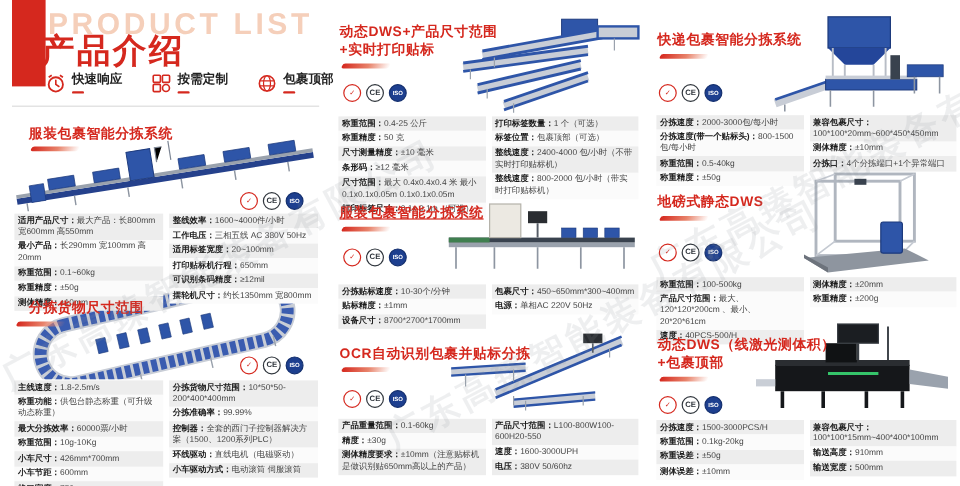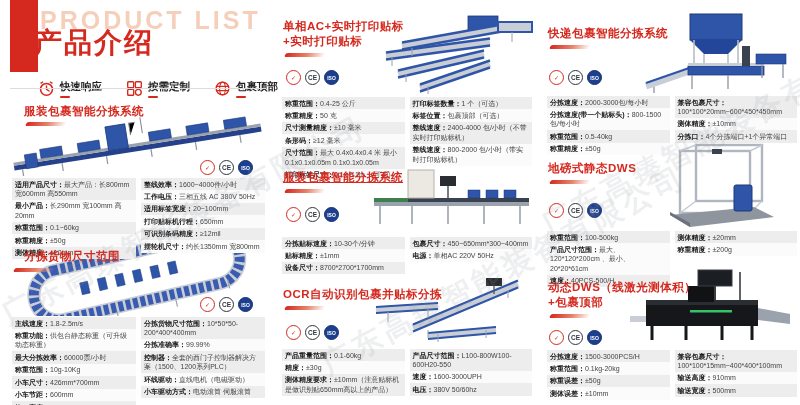--- a/index.html
+++ b/index.html
@@ -8,21 +8,21 @@
     font-family:"Liberation Sans","DejaVu Sans",sans-serif;
     background:#ffffff; position:relative; overflow:hidden;
   }
   .abs { position:absolute; }
 
   
   .red-block { left:10px; top:0; width:28px; height:72px; background:#d5281e; }
   .pl-watermark { left:40px; top:6px; font-size:25px; font-weight:bold; letter-spacing:3px; color:#f5cfba; }
   .page-title { left:34px; top:24px; font-size:28px; font-weight:bold; color:#d5281e; letter-spacing:2px; }
   .features { left:38px; top:60px; display:flex; gap:24px; }
-  .feature { display:flex; align-items:center; gap:5px;margin-top:20px; }
+  .feature { display:flex; align-items:flex-end; gap:5px; }
   .f-icon { width:17px; height:17px; flex:0 0 auto; }
   .f-label { font-size:10.5px; font-weight:bold; color:#222; line-height:1.2; }
   .f-dash { width:10px; height:2px; background:#d5281e; margin-top:3px; border-radius:1px; }
   .hdr-divider { left:10px; top:88px; width:256px; height:1px; background:#dcdcdc; }
 
   
   .p-title { font-size:11.5px; font-weight:bold; color:#d5281e; letter-spacing:0.5px; white-space:nowrap; z-index:3; }
   .p-dash { width:40px; height:4px; background:linear-gradient(90deg,#d5281e,#e8836b 55%,rgba(232,131,107,0)); border-radius:2px; transform:skewX(-25deg); z-index:3; }
   .certs { display:flex; gap:4px; z-index:3; }
   .cert { width:15px; height:15px; border-radius:50%; display:flex; align-items:center; justify-content:center; font-size:6px; font-weight:bold; }
@@ -195,21 +195,21 @@
       <path d="M130 19.5 L30 37.5"></path>
       <path d="M118 33.5 L14 47.5"></path>
       <path d="M112 45.5 L26 65.5"></path>
       <path d="M118 55.5 L48 79.5"></path>
     </g>
   <rect x="126" y="10" width="34" height="10" fill="#c8cdd6" stroke="#2e55a8" stroke-width="2"></rect>
   <g stroke="#9aa2ad" stroke-width="1">
       <path d="M40 36v8M20 46v8M34 62v8M56 74v8M140 20v10"></path>
     </g>
 </svg>
-<div class="abs p-title" style="left:283px; top:19px;">单相AC+实时打印贴标</div>
+<div class="abs p-title" style="left:283px; top:19px;">动态DWS+产品尺寸范围</div>
 <div class="abs p-title" style="left:283px; top:34px;">+实时打印贴标</div>
 <div class="abs p-dash" style="left:285px; top:53px;"></div>
 <div class="abs certs" style="left:286px; top:70px;">
   <span class="cert red">✓</span>
   <span class="cert ce">CE</span>
   <span class="cert iso">ISO</span>
 </div>
 <div class="abs specs" style="left:282px; top:97px; width:250px;">
   <div class="spec-col">
       <div class="spec-row"><span class="spec-label">称重范围：</span><span class="spec-value">0.4-25 公斤</span></div>

